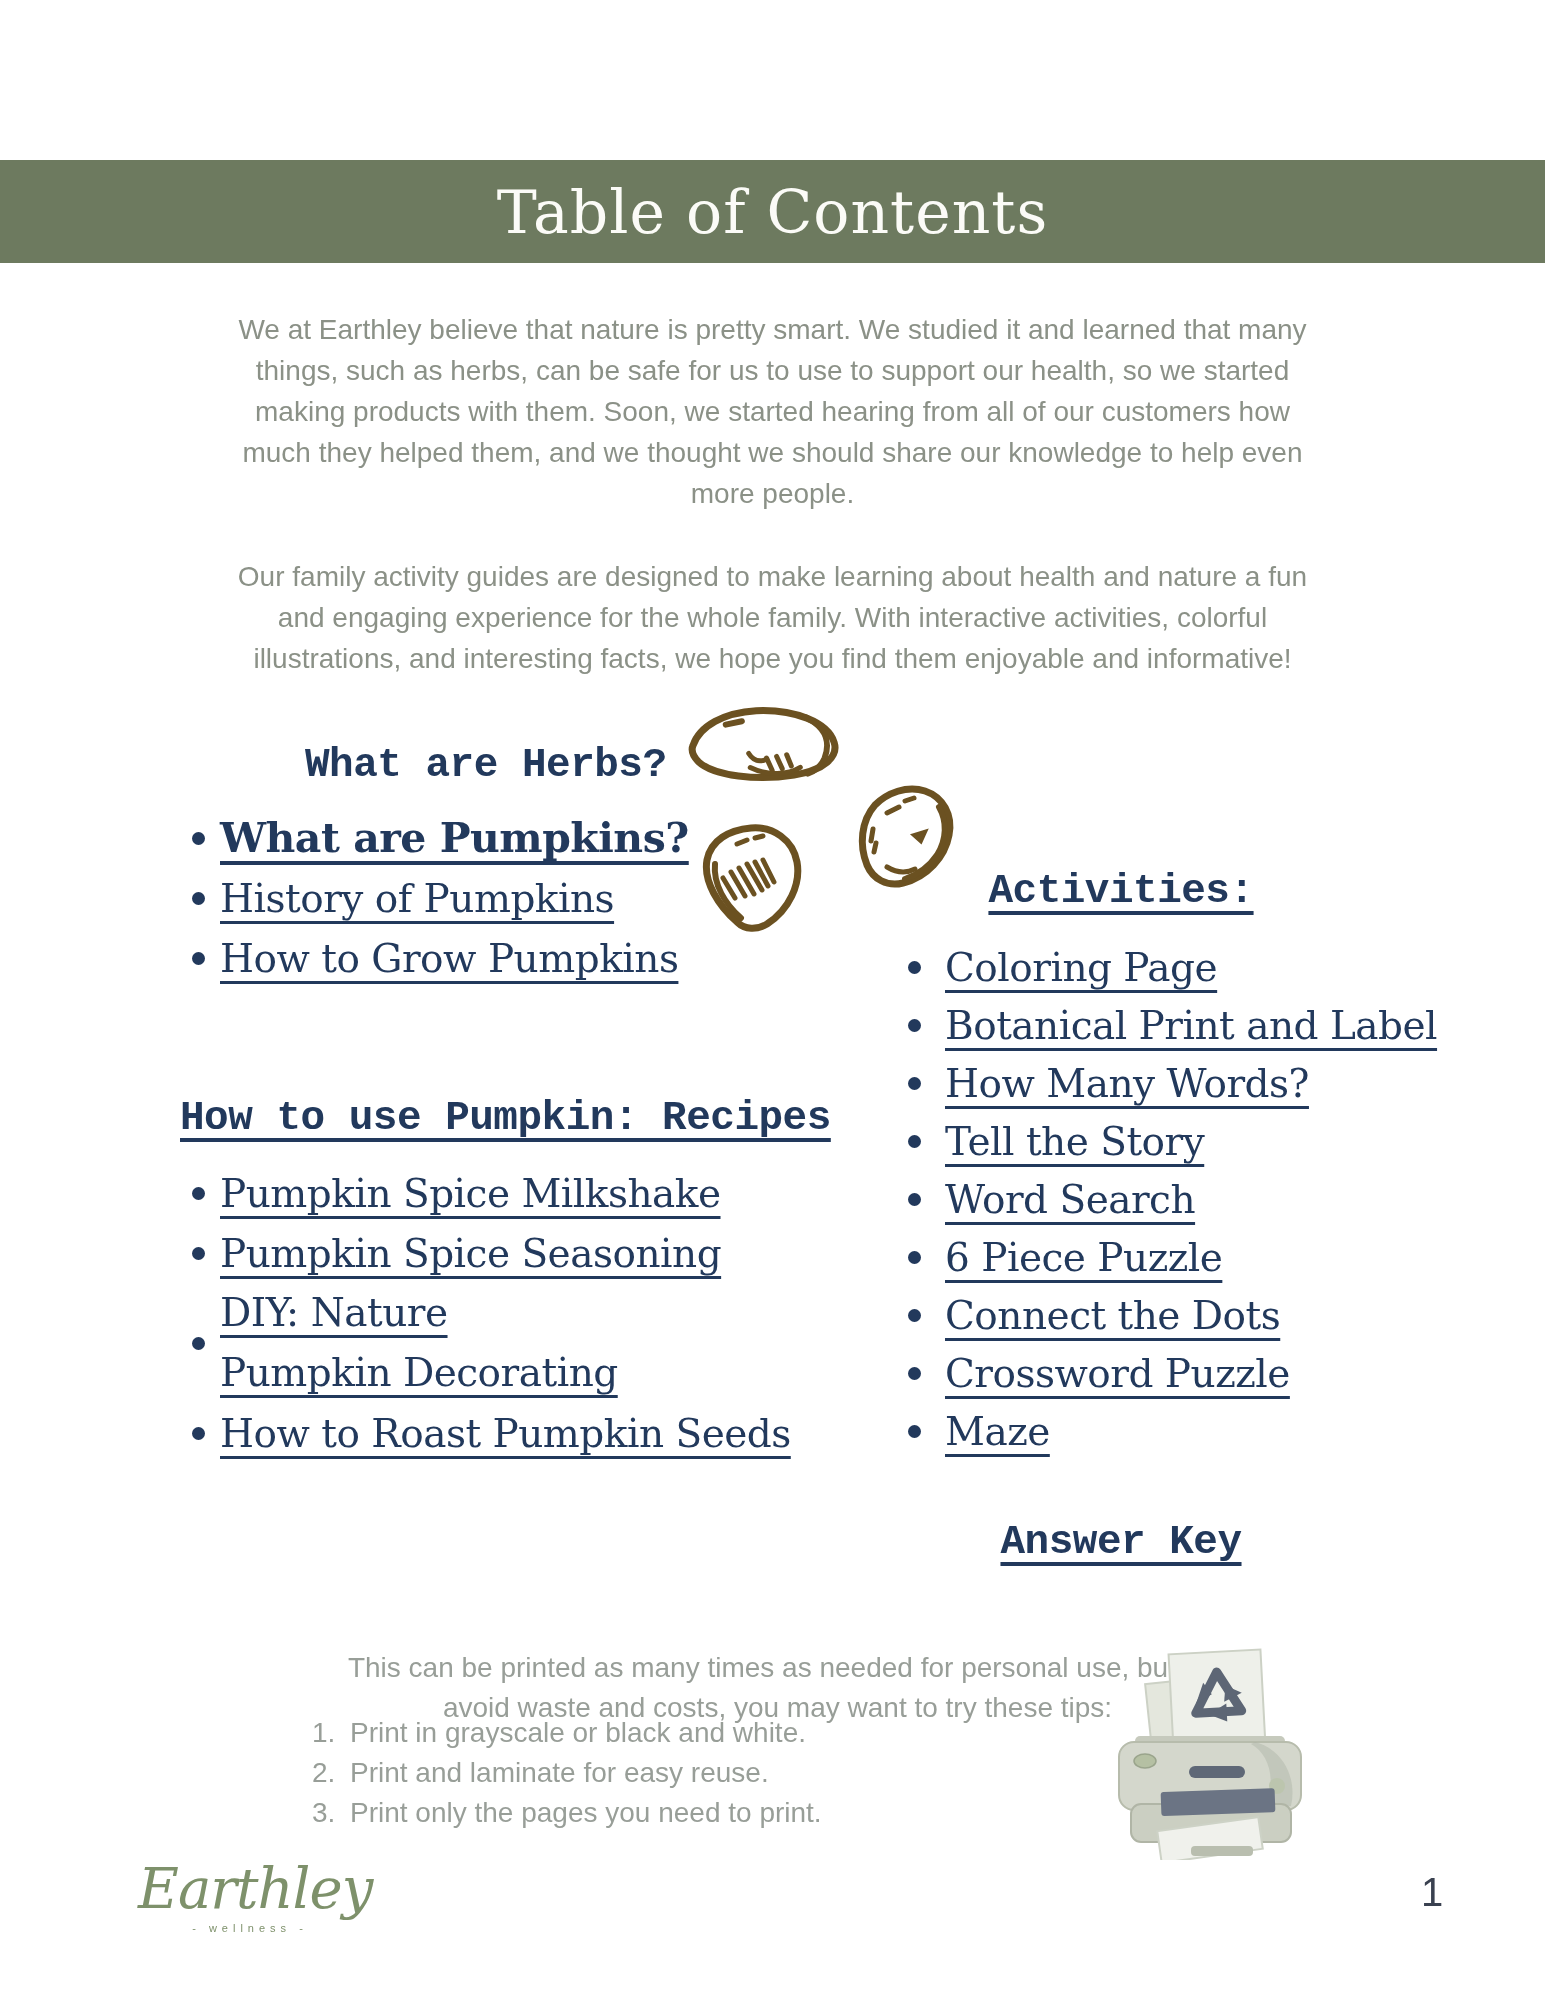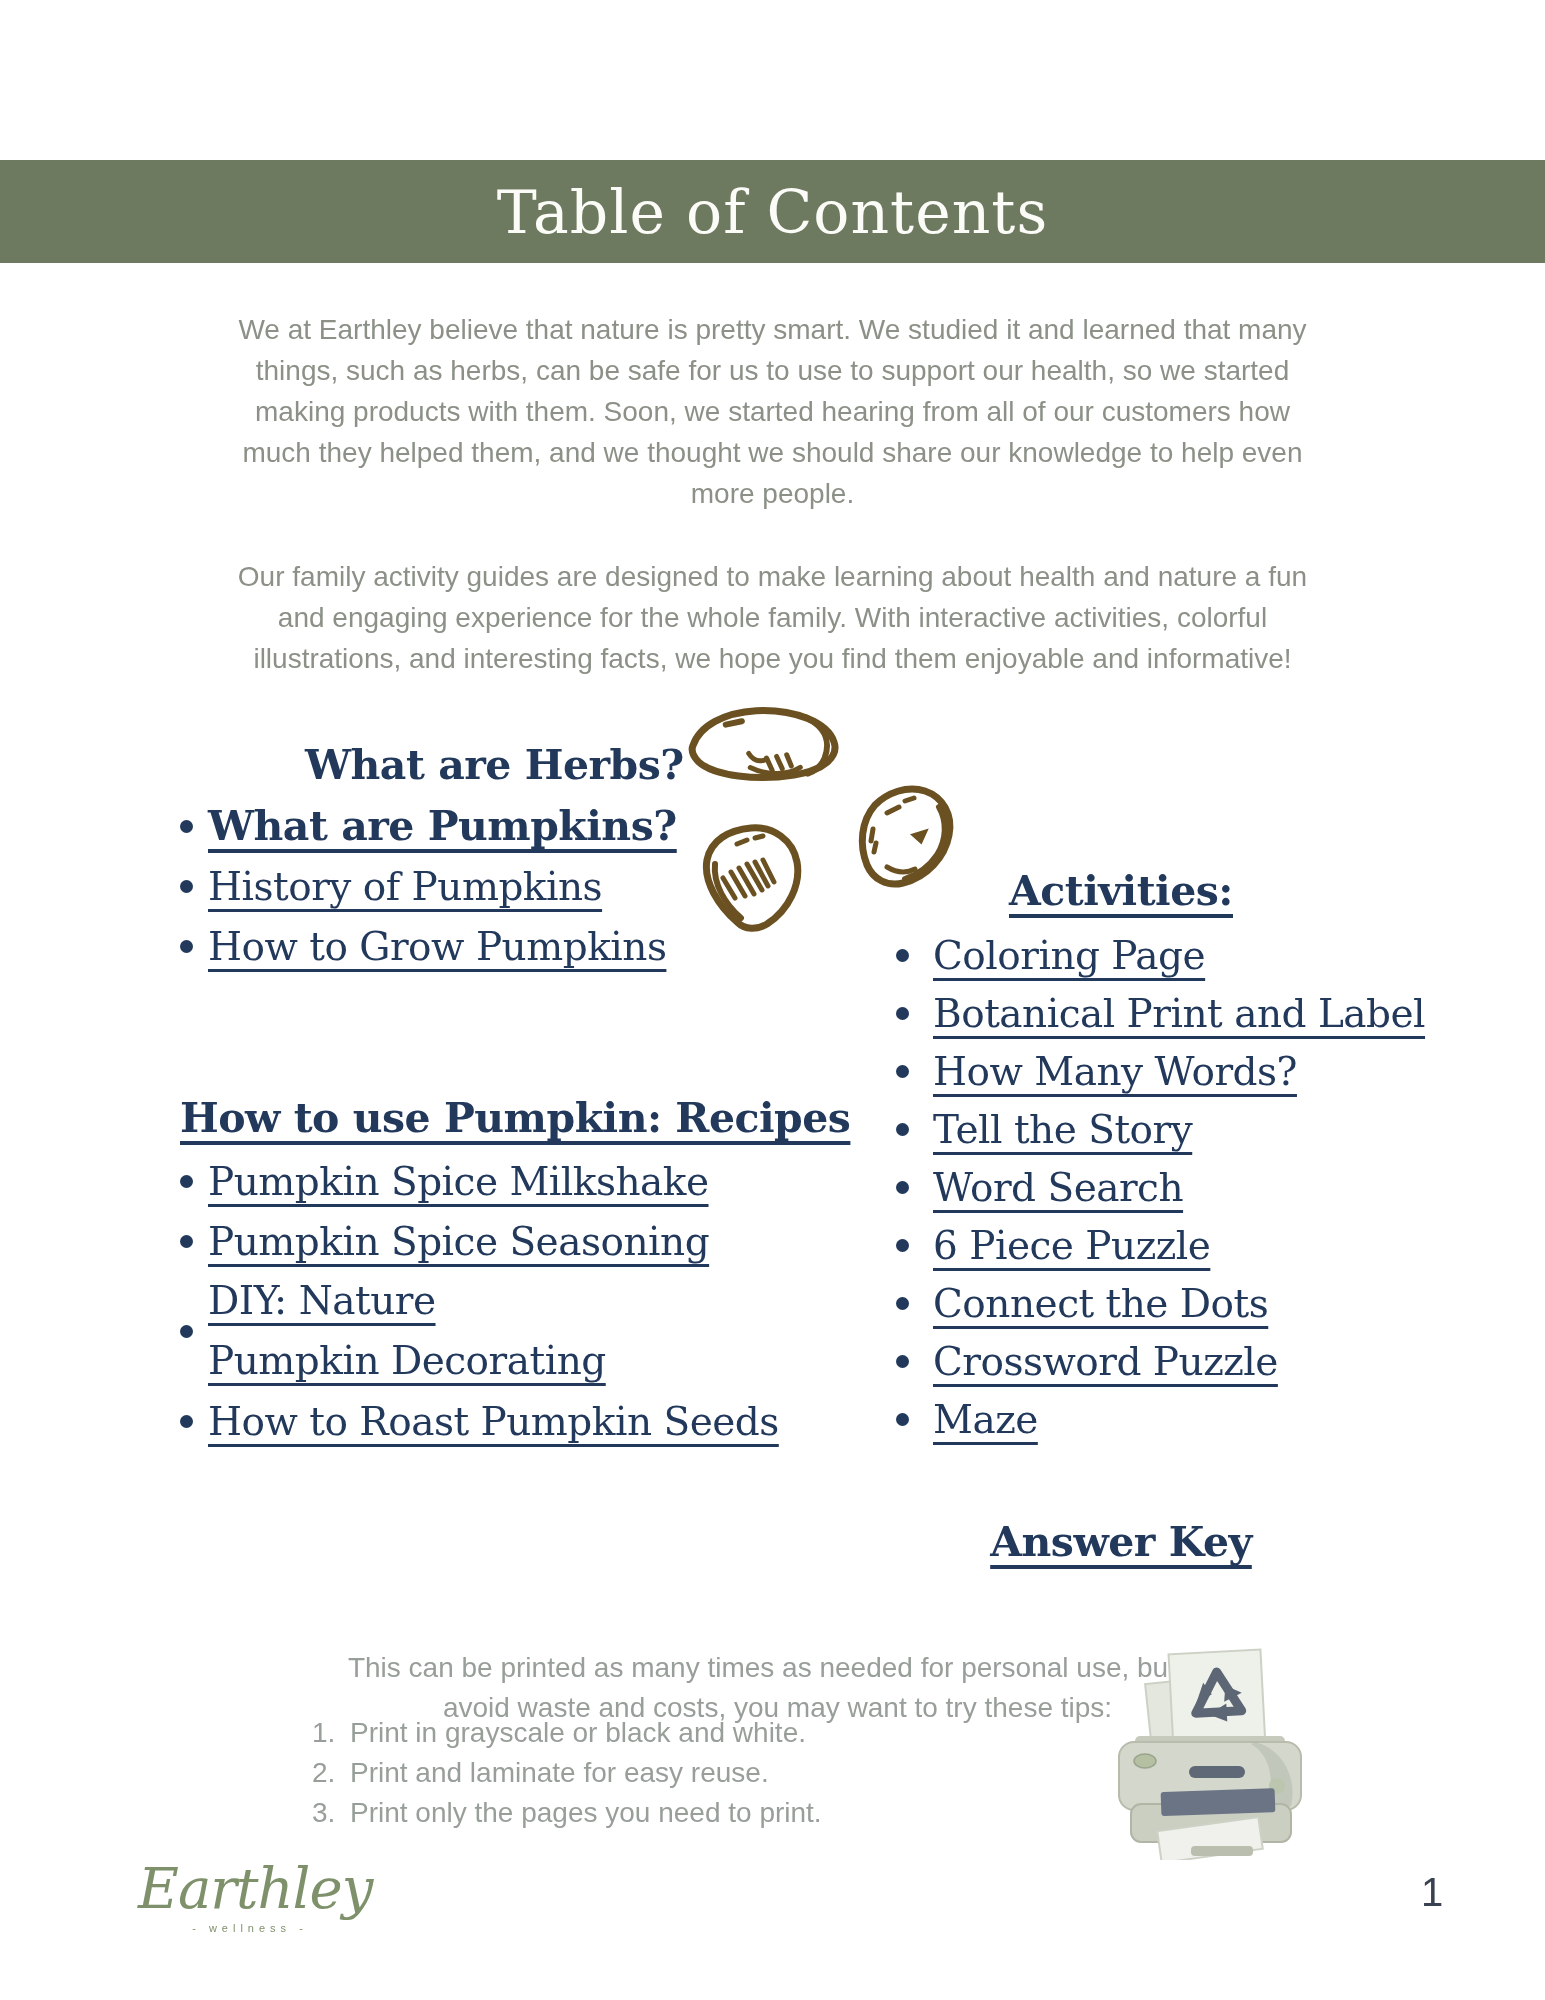--- a/index.html
+++ b/index.html
@@ -18,25 +18,25 @@
   }
   
   .para{
     position:absolute;left:120px;width:1305px;text-align:center;
     white-space:pre-line;color:#8b9187;font-size:28px;line-height:41px;
   }
   .p1{top:281px;}
   .p2{top:528px;}
   
   .toc{font-family:"DejaVu Serif",serif;color:#22395c;letter-spacing:-0.5px;}
-  .toc-heading{position:absolute;font-weight:700;font-size:41px;line-height:56px;}
+  .toc-heading{position:absolute;font-weight:700;font-size:41px;line-height:56px;font-family:Liberation Mono, monospace;}
   .center-col{left:880px;width:482px;text-align:center;}
   .u{text-decoration:underline;text-underline-offset:9px;text-decoration-thickness:3px;}
   .ub{text-decoration:underline;text-underline-offset:9px;text-decoration-thickness:4px;}
-  ul.toc-list{position:absolute;list-style:none;margin:0;padding:0;font-size:39px;}
+  ul.toc-list{position:absolute;list-style:none;margin:12px;padding:0;font-size:39px;}
   ul.toc-list li{display:flex;align-items:center;}
   .dot{width:13px;height:13px;border-radius:50%;background:#22395c;flex:none;align-self:center;}
   .left-list li{min-height:60px;}
   .left-list .dot{margin-right:15px;}
   .right-list li{min-height:58px;}
   .right-list .dot{margin-right:24px;}
   #left-list{left:180px;top:796px;}
   #recipes-list{left:180px;top:1151px;}
   #activities-list{left:896px;top:926px;}
   .bold-item{font-weight:700;font-size:41px;}

